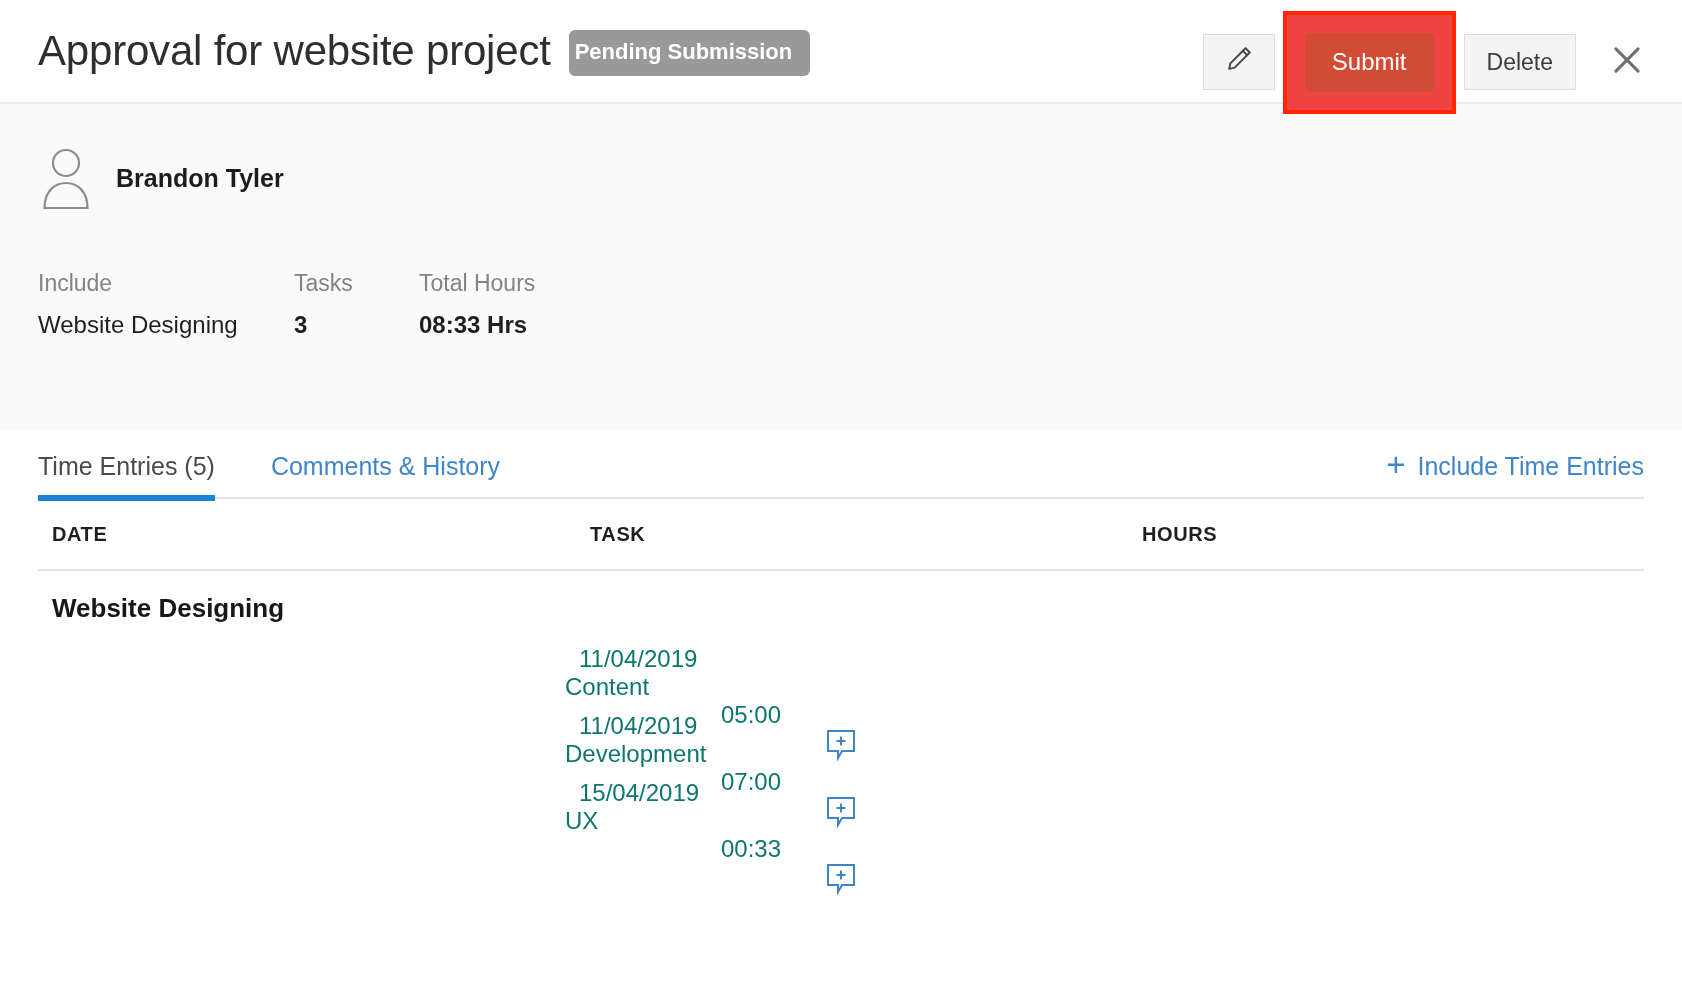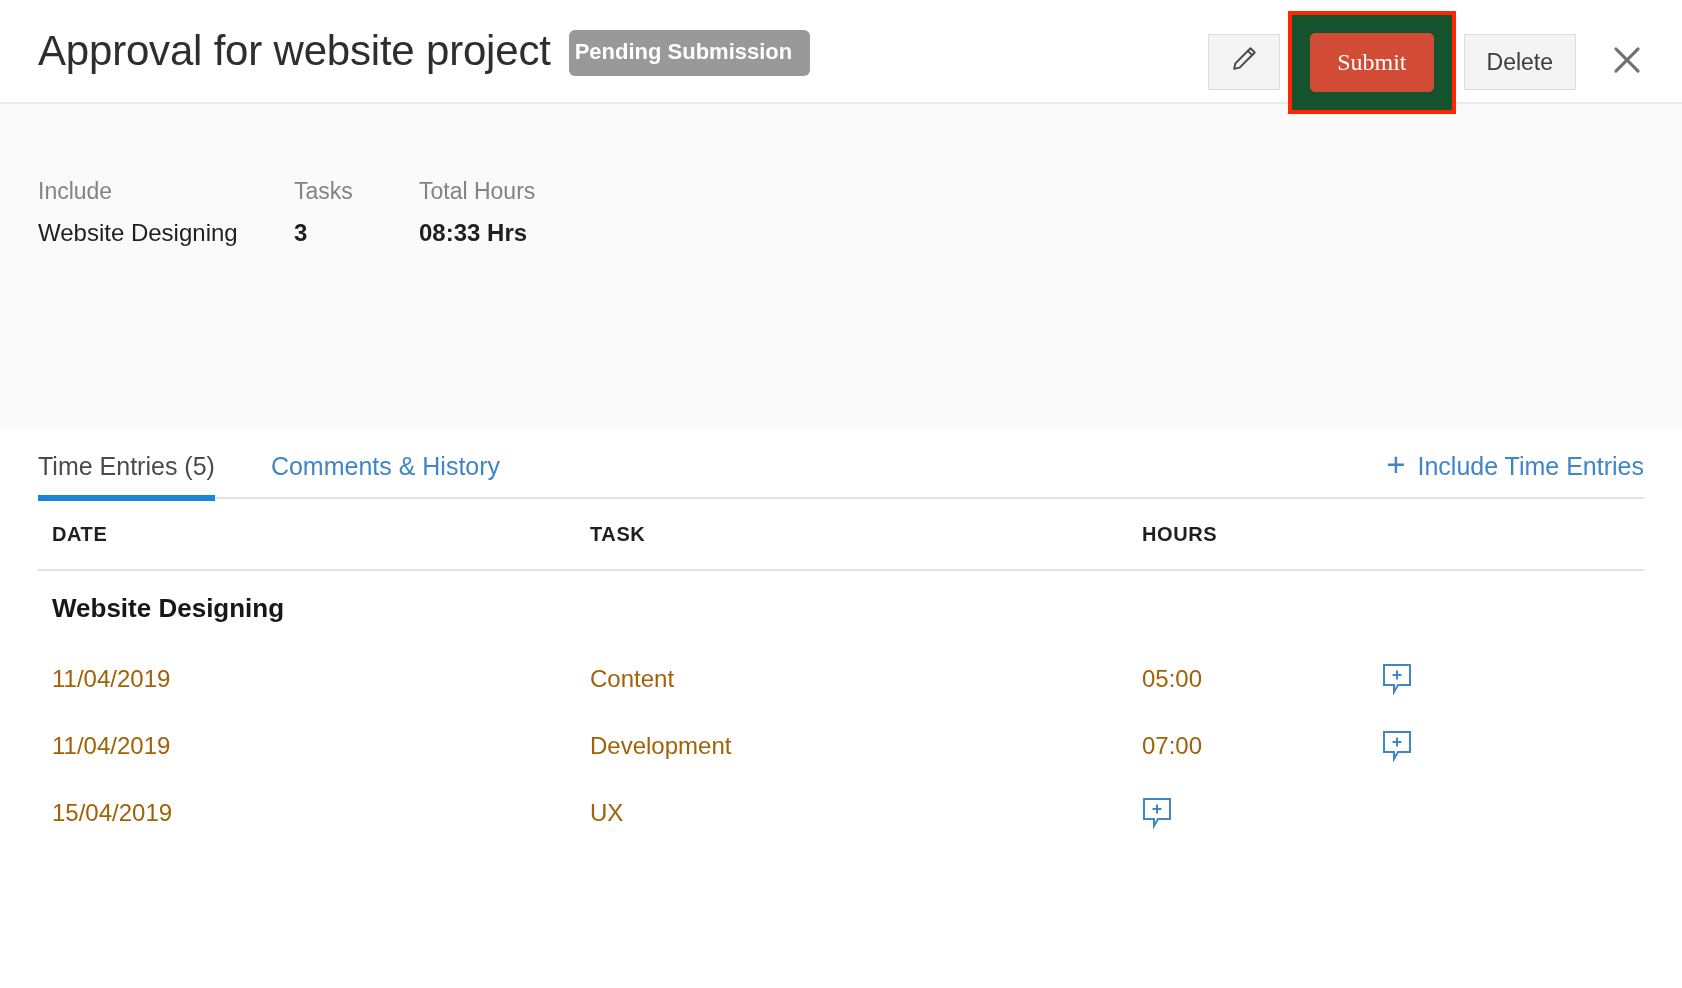--- a/index.html
+++ b/index.html
@@ -76,27 +76,26 @@
     width: 72px;
   }
   .btn-delete {
     padding: 0 22px;
   }
 
   
   .submit-annotation {
     box-sizing: border-box;
     border: 4px solid #ff2600;
-    background: #14532d;
+    background: #ef4444;
     padding: 18px 18px;
     margin: 0 8px;
     display: flex;
     align-items: center;
     justify-content: center;
-    font-family: Liberation Serif, serif;
   }
   .btn-submit {
     background: #d24b35;
     border: 1px solid #d24b35;
     color: #ffffff;
     border-radius: 5px;
     height: 57px;
     padding: 0 26px;
     font-size: 24px;
     display: flex;
@@ -237,21 +236,22 @@
   }
   .group-title {
     font-size: 26px;
     font-weight: bold;
     color: #171717;
     padding-left: 14px;
   }
   .entry-row {
     height: 67px;
     font-size: 24px;
-    color: #a16207;
+    color: #0f766e;
+    flex-direction: column;
   }
   .bubble-icon {
     width: 30px;
     height: 32px;
     cursor: pointer;
   }
 </style>
 </head>
 <body>
 
@@ -285,20 +285,29 @@
           <line x1="19" y1="5" x2="5" y2="19"></line>
         </svg>
       </span>
     </div>
 
   </div>
 </div>
 
 <div class="info-panel">
 
+  <div class="user-row">
+    <span class="avatar">
+      <svg width="56" height="62" viewBox="0 0 56 62" fill="none" stroke="#8d8d8d" stroke-width="2.2">
+        <circle cx="28" cy="16" r="13"></circle>
+        <path d="M6.5 61 C6.5 44, 17 36, 28 36 C39 36, 49.5 44, 49.5 61 Z"></path>
+      </svg>
+    </span>
+    <div class="user-name">Brandon Tyler</div>
+  </div>
 
   <div class="meta-row">
     <div class="meta-col-projects">
       <div class="meta-label">Include</div>
       <div class="meta-value">Website Designing</div>
     </div>
     <div class="meta-col-tasks">
       <div class="meta-label">Tasks</div>
       <div class="meta-value strong">3</div>
     </div>
@@ -359,20 +368,21 @@
           <line x1="15" y1="7.5" x2="15" y2="16.5"></line>
           <line x1="10.5" y1="12" x2="19.5" y2="12"></line>
         </svg>
       </span>
     </div>
   </div>
 
   <div class="t-row entry-row">
     <div class="cell cell-date">15/04/2019</div>
     <div class="cell cell-task">UX</div>
+    <div class="cell cell-hours">00:33</div>
     <div class="cell cell-action">
       <span class="bubble-icon">
         <svg width="30" height="32" viewBox="0 0 30 32" fill="none" stroke="#3f86c9" stroke-width="2">
           <path d="M2 2 H28 V22 H16 L12 29 V22 H2 Z"></path>
           <line x1="15" y1="7.5" x2="15" y2="16.5"></line>
           <line x1="10.5" y1="12" x2="19.5" y2="12"></line>
         </svg>
       </span>
     </div>
   </div>

